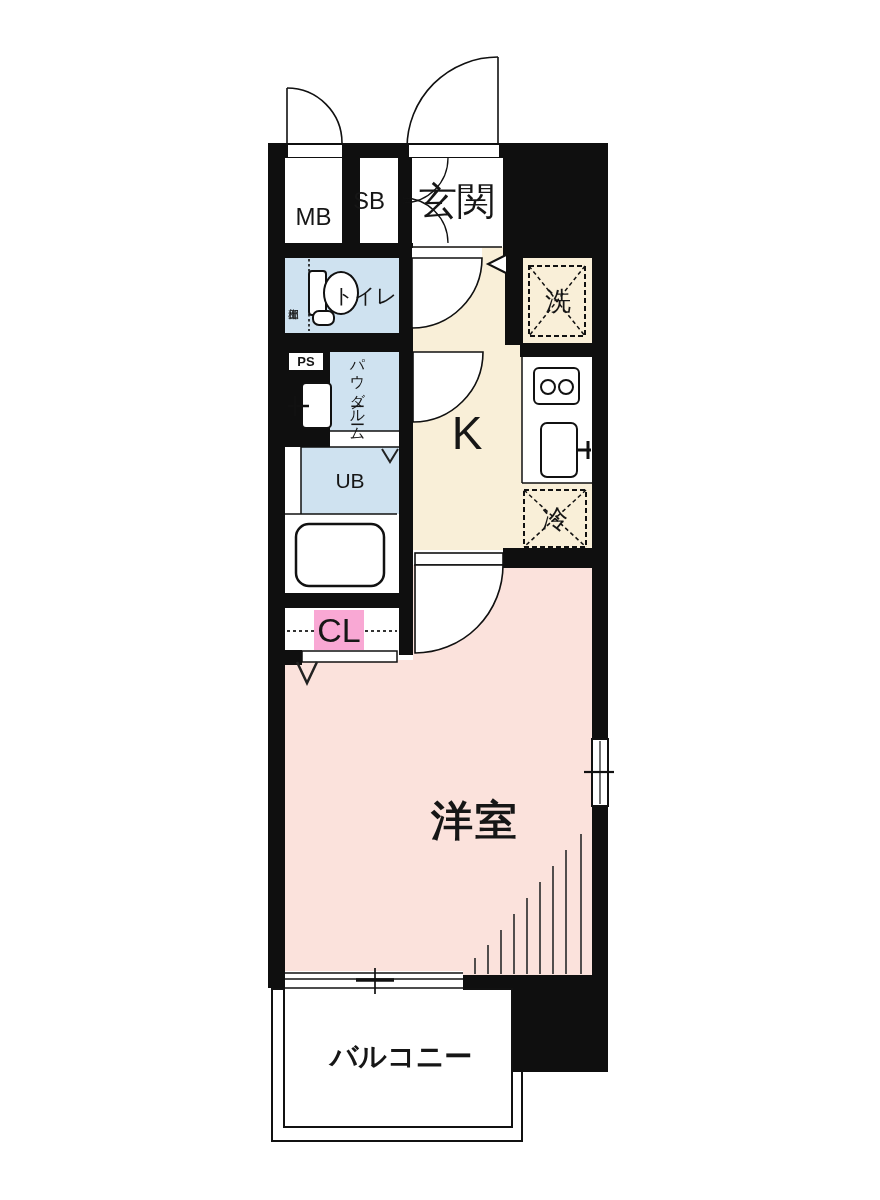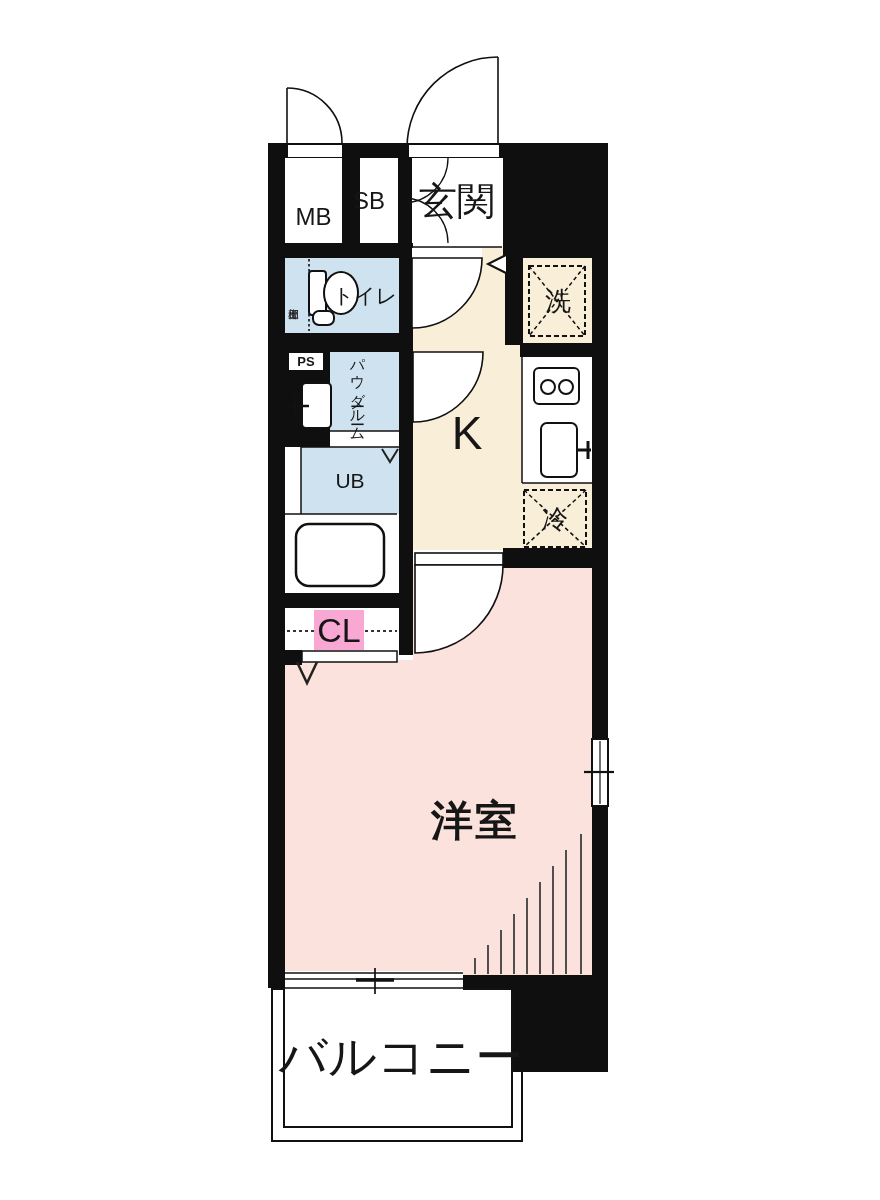--- a/index.html
+++ b/index.html
@@ -192,15 +192,15 @@
   <div class="label ps-box" style="left:287px;top:351px;width:34px;height:17px;font-size:13px;">PS</div>
   <div class="label vtext" style="left:336px;top:352px;width:44px;height:78px;font-size:15px;font-weight:500;line-height:1.4;">
     <span>パウダー</span>
     <span>ルーム</span>
   </div>
   <div class="label" style="left:443px;top:407px;width:48px;height:52px;font-size:46px;font-weight:500;">K</div>
   <div class="label" style="left:327px;top:468px;width:46px;height:26px;font-size:21px;font-weight:500;">UB</div>
   <div class="label" style="left:539px;top:503px;width:32px;height:32px;font-size:26px;font-weight:500;">冷</div>
   <div class="label" style="left:314px;top:610px;width:50px;height:40px;font-size:34px;font-weight:500;background:#f9a8d4;">CL</div>
   <div class="label" style="left:391px;top:798px;width:96px;height:46px;font-size:42px;font-weight:700;letter-spacing:2px;margin-left:36px;">洋室</div>
-  <div class="label" style="left:296px;top:1034px;width:210px;height:46px;font-size:48px;font-weight:400;text-align:center;">バルコニー</div>
+  <div class="label" style="left:296px;top:1034px;width:210px;height:46px;font-size:28px;font-weight:700;text-align:center;">バルコニー</div>
 
 </div>
 
 </body></html>

